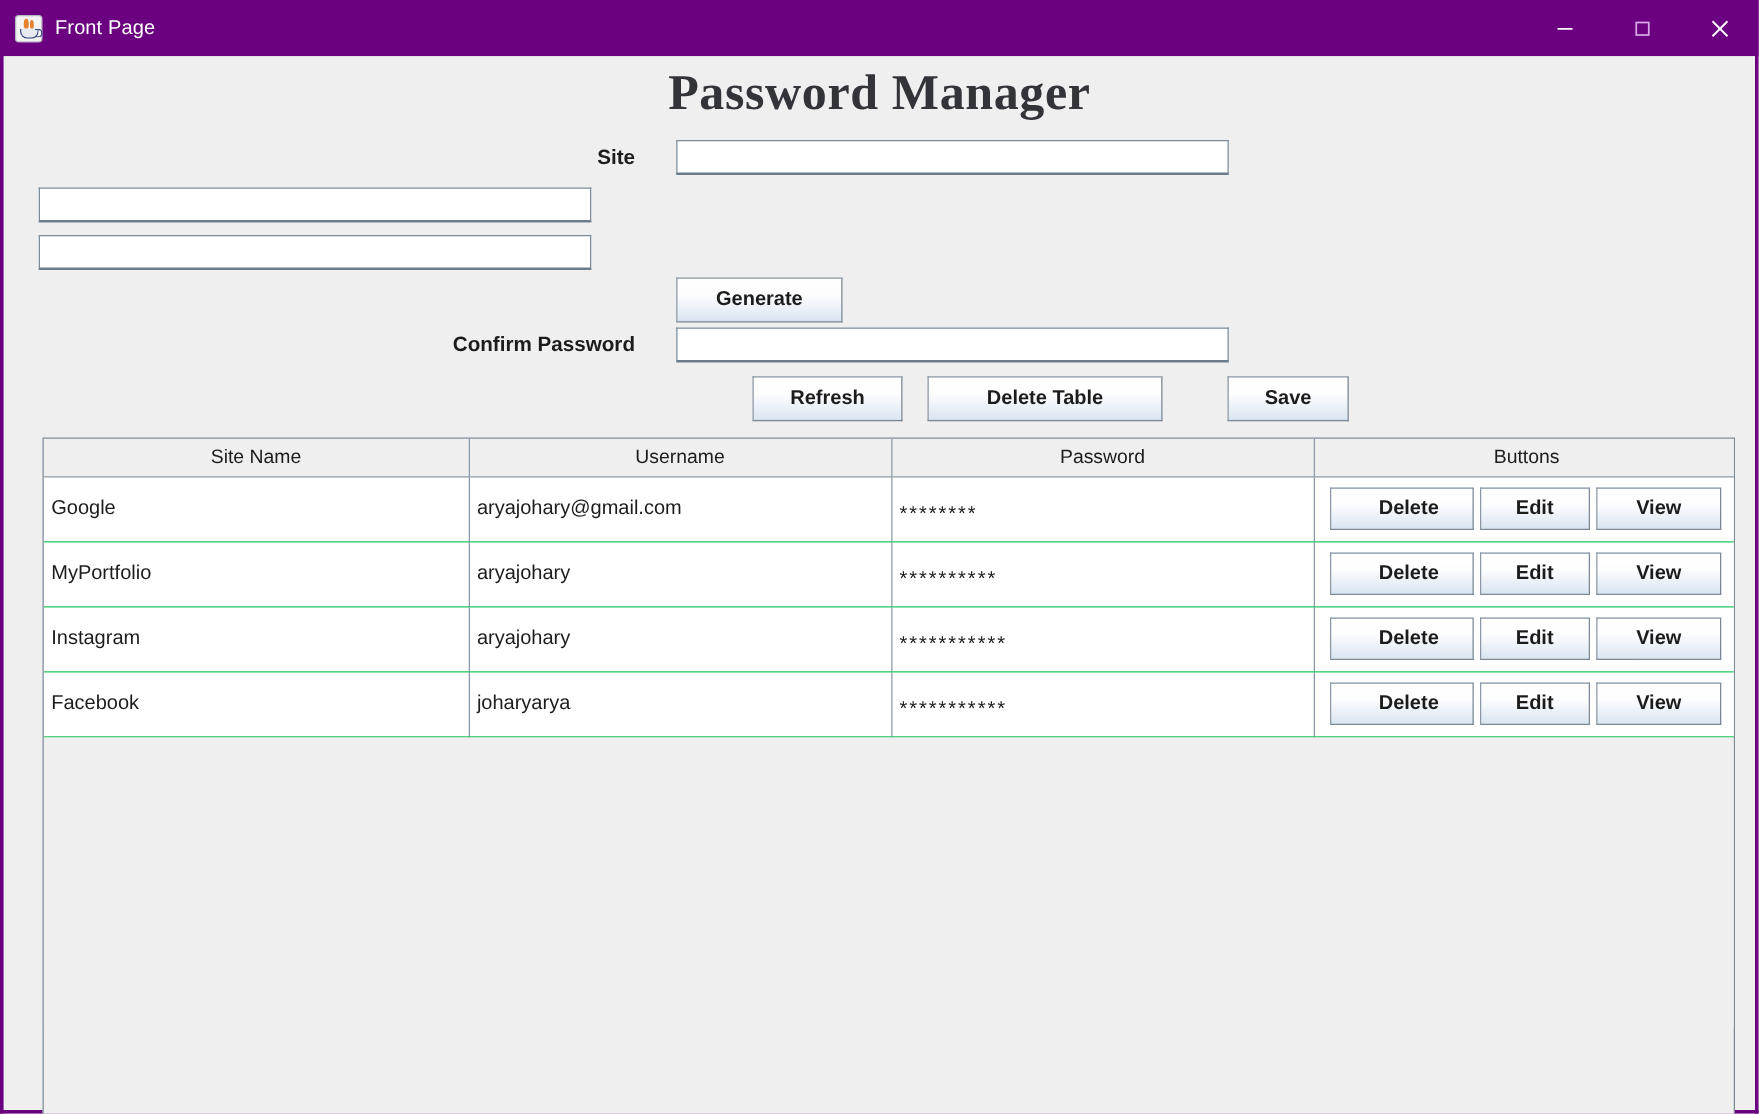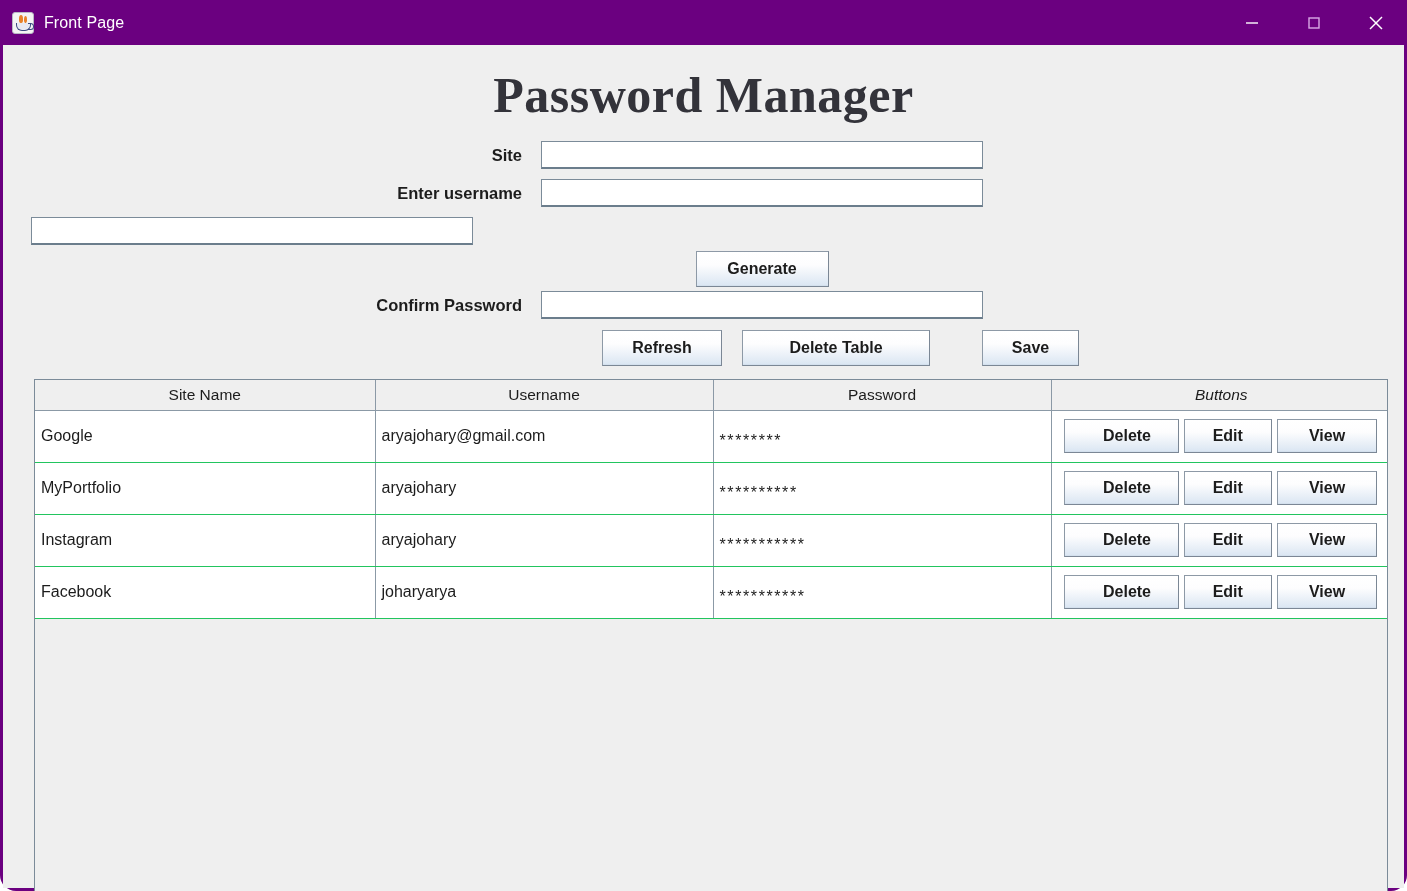--- a/index.html
+++ b/index.html
@@ -14,21 +14,20 @@
   }
 
   
   #window {
     position: relative;
     width: 1407px; height: 891px;
     background: #efefef;
     border-left: 3px solid #6b0080;
     border-right: 3px solid #6b0080;
     border-bottom: 3px solid #6b0080;
-    border-radius: 16px;
   }
 
   
   #titlebar {
     position: absolute; top: 0; left: -3px;
     width: 1407px; height: 45px;
     background: #6b0080;
     display: flex; align-items: center;
   }
   #app-icon {
@@ -88,42 +87,42 @@
   #content {
     position: absolute; top: 45px; left: 0;
     width: 1401px; height: 843px;
     background: #efefef;
   }
 
   #page-title {
     text-align: center;
     font-family: "Liberation Serif", serif;
     font-weight: bold;
-    font-size: 50px;
+    font-size: 40px;
     color: #33333a;
-    margin: 16px;
+    margin: 0;
     padding-top: 5px;
     letter-spacing: .5px;
   }
 
   
   #form {
     margin-top: 14px;
     padding-left: 28px;
   }
   .form-row {
     display: flex;
     align-items: center;
     height: 30px;
     margin-bottom: 8px;
   }
   .form-label {
     width: 510px;
     text-align: right;
-    padding-right: 19px;
+    padding-right: 33px;
     font-size: 16.5px;
     font-weight: bold;
     color: #1c1c1c;
   }
   .text-field {
     width: 442px; height: 28px;
     background: #ffffff;
     border: 1px solid #7b8b99;
     border-bottom-width: 2px;
     border-bottom-color: #6b7d8c;
@@ -174,21 +173,21 @@
   table#pw-table th {
     height: 30px;
     background: #efefef;
     border-right: 1px solid #8b99a6;
     border-bottom: 1px solid #8b99a6;
     font-weight: normal;
     font-size: 15.5px;
     color: #1c1c1c;
     text-align: center;
   }
-  table#pw-table th:last-child { border-right: none; font-style: italic; }
+  table#pw-table th:last-child { border-right: none; }
   table#pw-table td {
     height: 52px;
     background: #ffffff;
     border-right: 1px solid #8b99a6;
     border-bottom: 1px solid #22c55e;
     font-size: 16px;
     color: #1c1c1c;
     padding-left: 6px;
     vertical-align: middle;
   }
@@ -263,31 +262,30 @@
     <h1 id="page-title">Password Manager</h1>
 
     <div id="form">
 
       <div class="form-row">
         <div class="form-label">Site</div>
         <input class="text-field" type="text" placeholder="" style="">
       </div>
 
       <div class="form-row">
-        <div class="form-label">Enter username</div>
         <input class="text-field" type="text" placeholder="" style="">
       </div>
 
       <div class="form-row">
         <input class="text-field" type="text" placeholder="" style="">
       </div>
 
       <div class="form-row row-gen">
         <div class="gen-spacer"></div>
-        <div style="width:442px; display:flex; justify-content:center;">
+        <div style="width:442px; display:flex; justify-content:flex-start;">
           <button id="generate-btn" class="swing-btn">Generate</button>
         </div>
       </div>
 
       <div class="form-row">
         <div class="form-label">Confirm Password</div>
         <input class="text-field" type="text" placeholder="" style="">
       </div>
 
       <div id="action-row">

